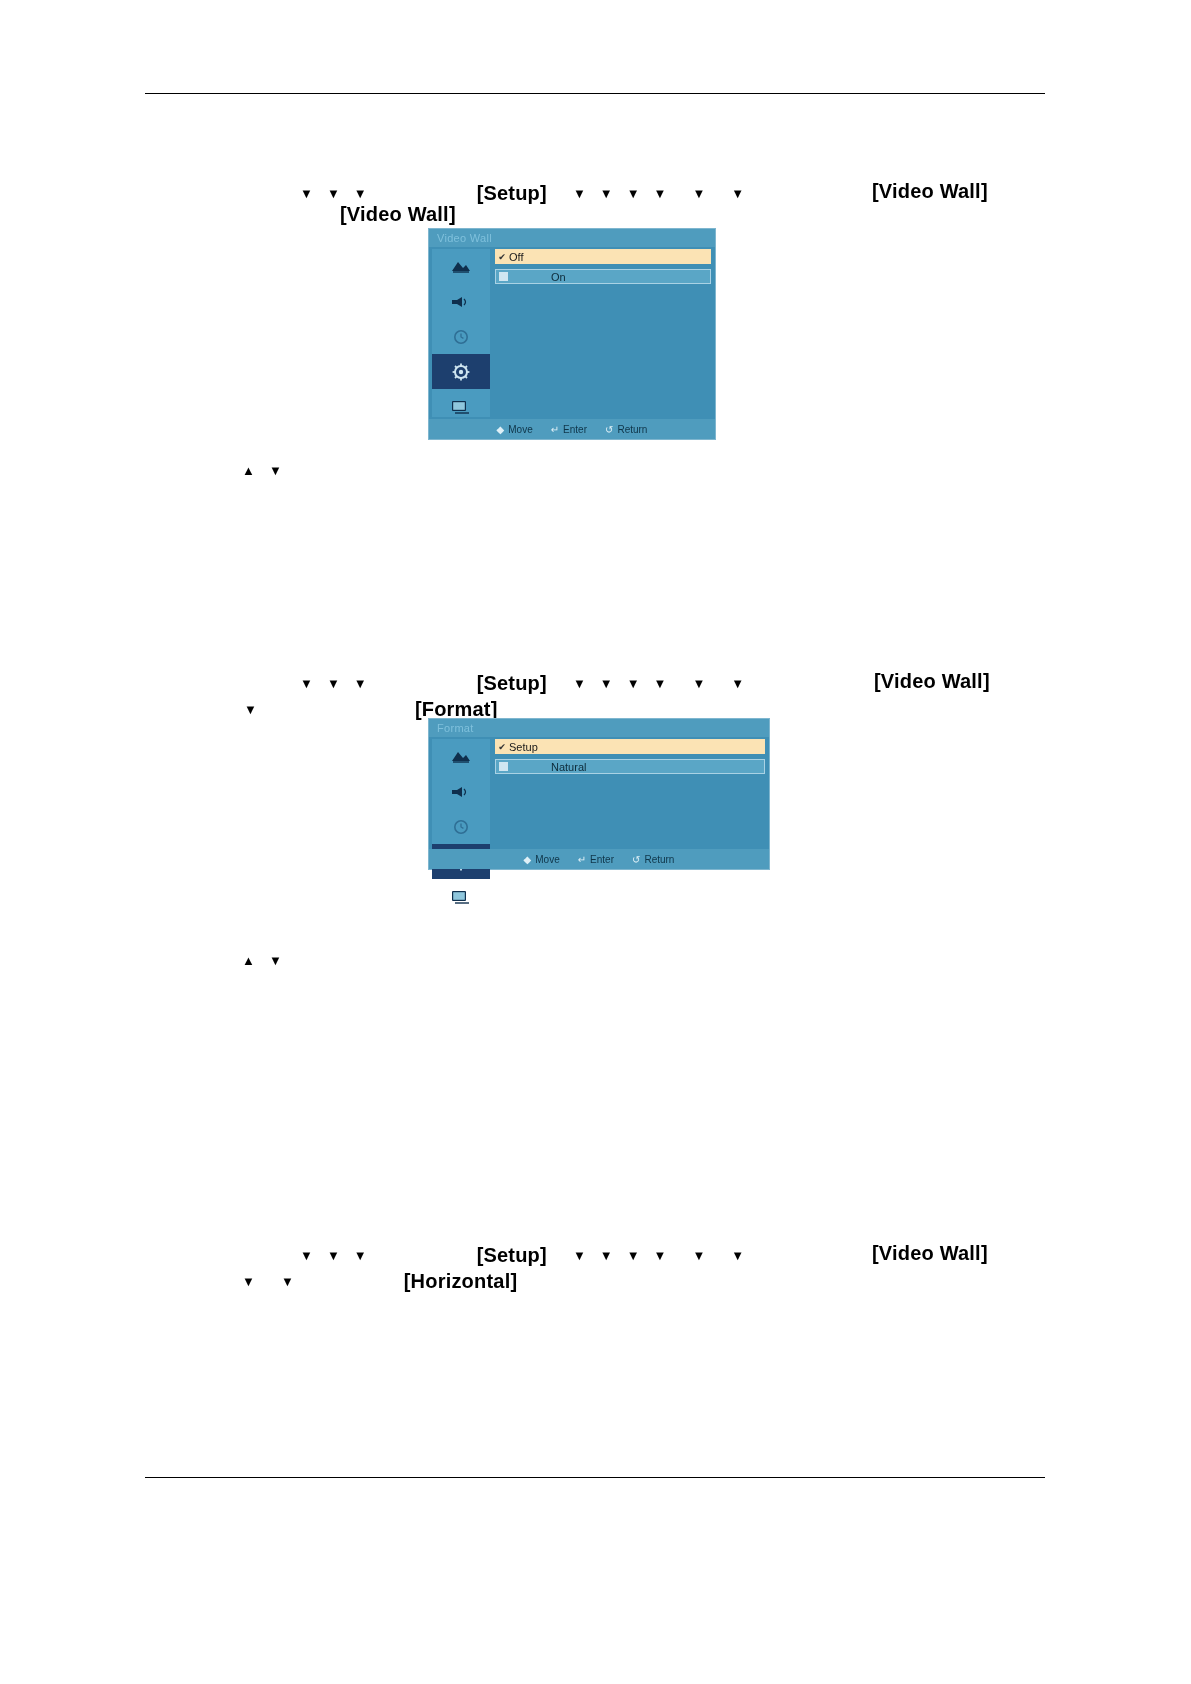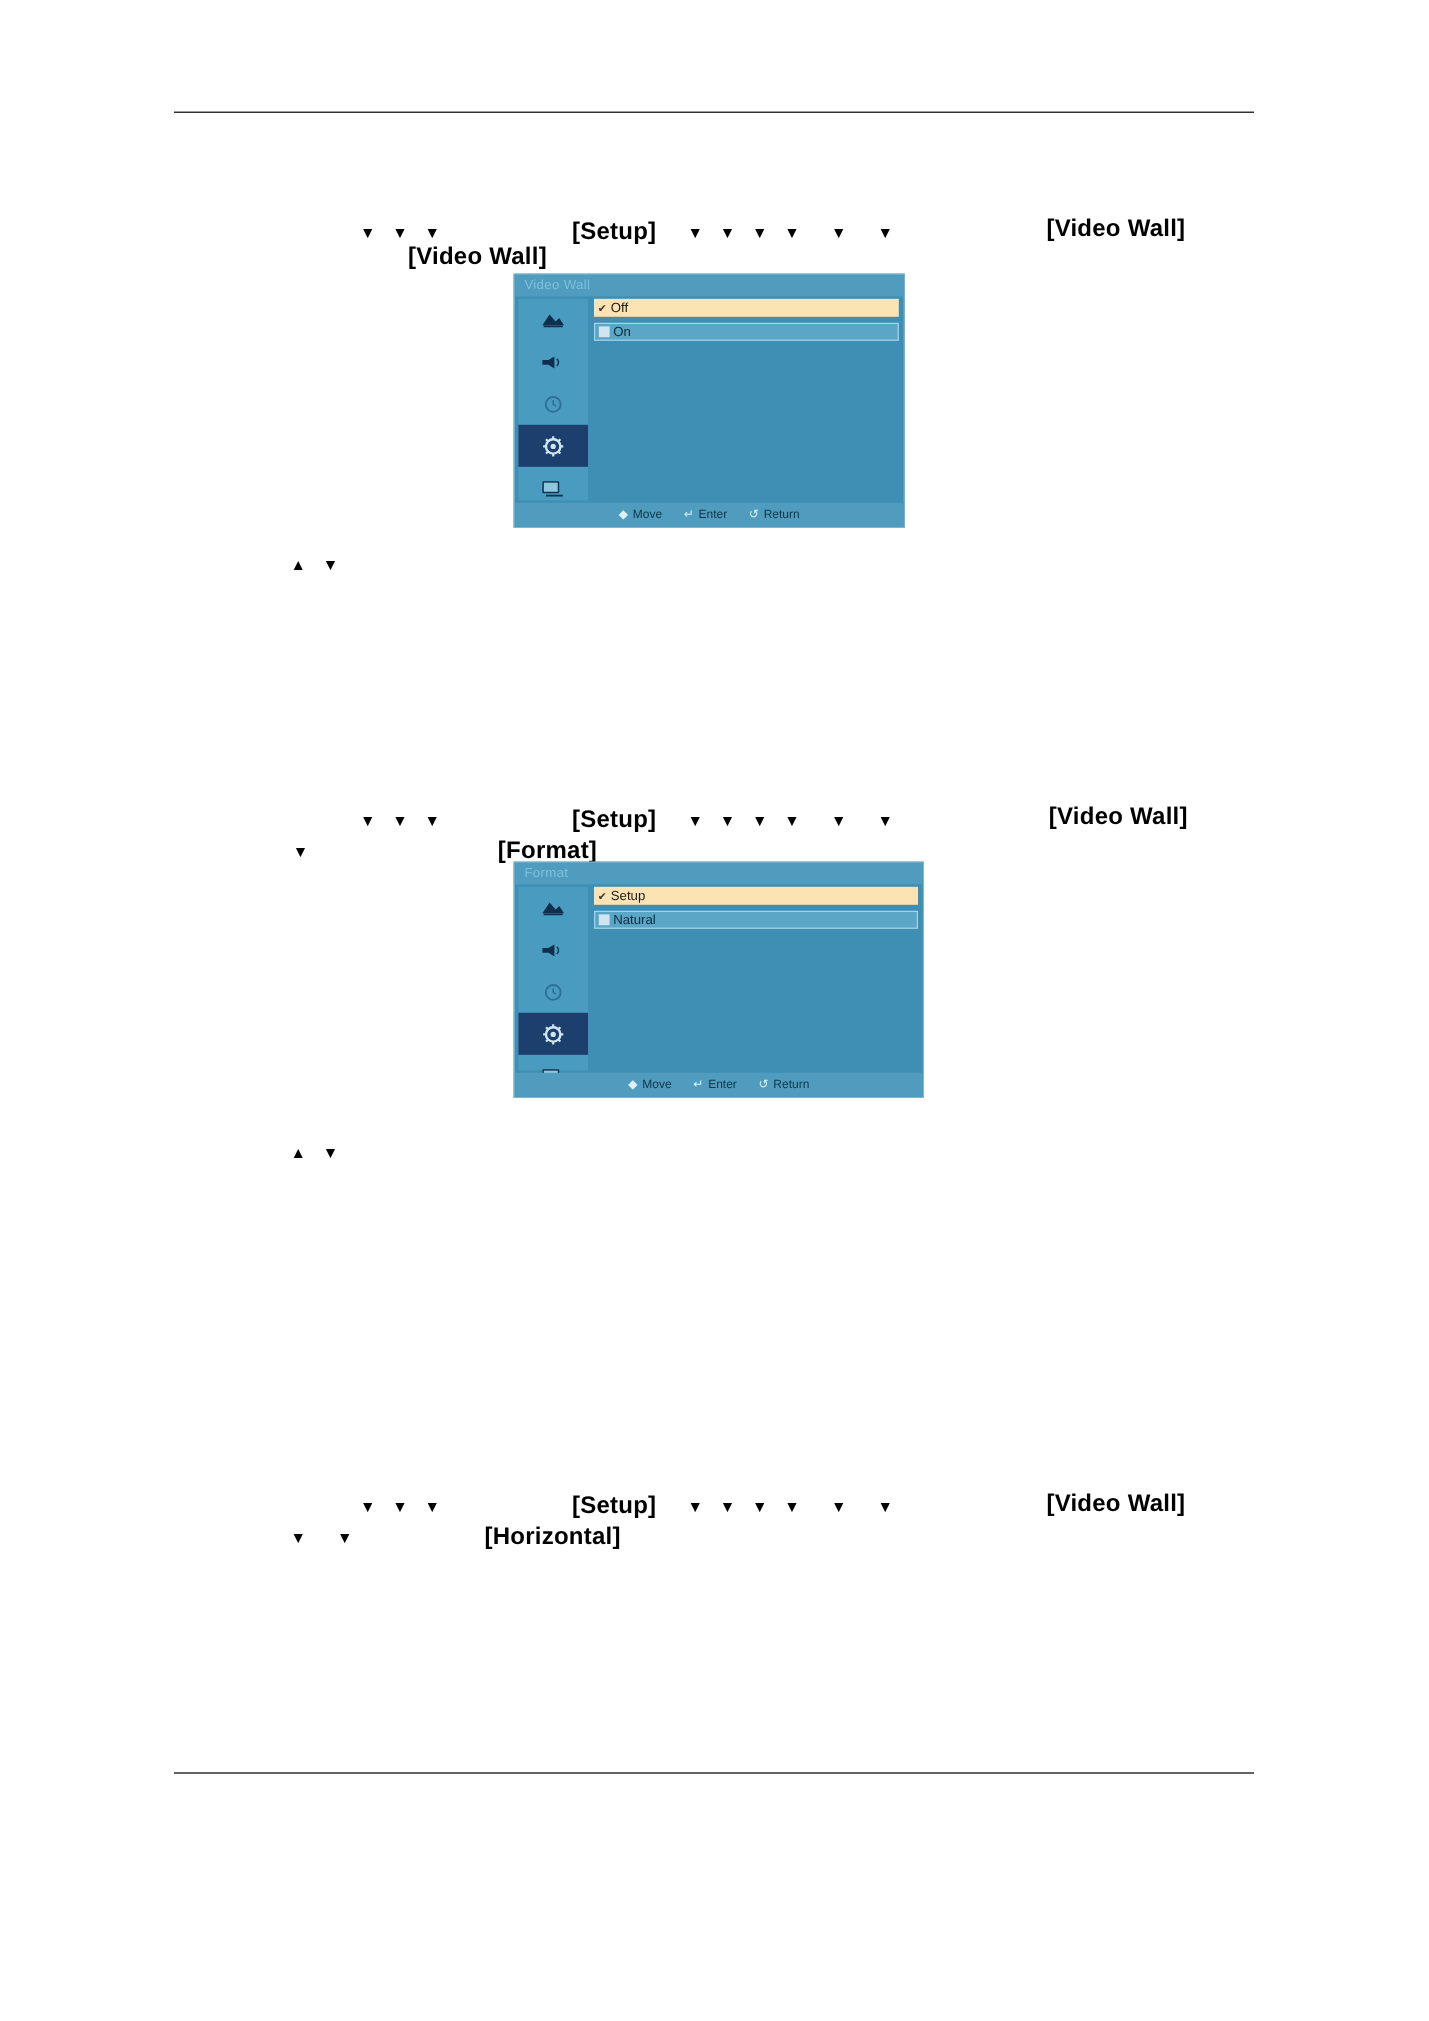--- a/index.html
+++ b/index.html
@@ -107,20 +107,21 @@
     display: flex;
     align-items: center;
     box-sizing: border-box;
   }
   .opt.selected {
     background: #fbe3b4;
   }
   .opt.unselected {
     background: #5aa6c6;
     border: 1px solid #a9d2e4;
+    gap: 40px;
   }
   .opt .check {
     width: 14px;
     text-align: center;
     font-size: 9px;
     color: #333;
     flex: 0 0 14px;
   }
   .opt .box {
     width: 9px;
@@ -198,21 +199,21 @@
     <span class="gap-md"></span>
     <span class="dn">▼</span>
   </div>
   <div class="instr" style="left:872px; top:180px;">
     <span class="bracket">[Video Wall]</span>
   </div>
   <div class="instr" style="left:340px; top:203px;">
     <span class="bracket">[Video Wall]</span>
   </div>
 
-  <div class="osd" style="left:428px; top:228px; width:326px; height:212px;">
+  <div class="osd" style="left:428px; top:228px; width:288px; height:212px;">
     <div class="osd-titlebar"></div>
     <div class="osd-title">Video Wall</div>
 
     <div class="osd-sidebar">
       <div class="side-item">
         <span>
           <svg width="22" height="16" viewBox="0 0 22 16">
             <path d="M2 12 L8 3 L13 9 L16 6 L20 12 Z" fill="#0f2f4d"></path>
             <path d="M3 13 L19 13" stroke="#0f2f4d" stroke-width="1.4"></path>
           </svg>
@@ -319,21 +320,21 @@
   <div class="instr" style="left:874px; top:670px;">
     <span class="bracket">[Video Wall]</span>
   </div>
   <div class="instr" style="left:244px; top:698px;">
     <span class="dn">▼</span>
     <span class="gap-lg"></span>
     <span style="display:inline-block;width:48px;"></span>
     <span class="bracket">[Format]</span>
   </div>
 
-  <div class="osd" style="left:428px; top:718px; width:342px; height:197px;padding-left:39px;">
+  <div class="osd" style="left:428px; top:718px; width:342px; height:152px;padding-left:39px;">
     <div class="osd-titlebar"></div>
     <div class="osd-title">Format</div>
 
     <div class="osd-sidebar">
       <div class="side-item">
         <span>
           <svg width="22" height="16" viewBox="0 0 22 16">
             <path d="M2 12 L8 3 L13 9 L16 6 L20 12 Z" fill="#0f2f4d"></path>
             <path d="M3 13 L19 13" stroke="#0f2f4d" stroke-width="1.4"></path>
           </svg>

